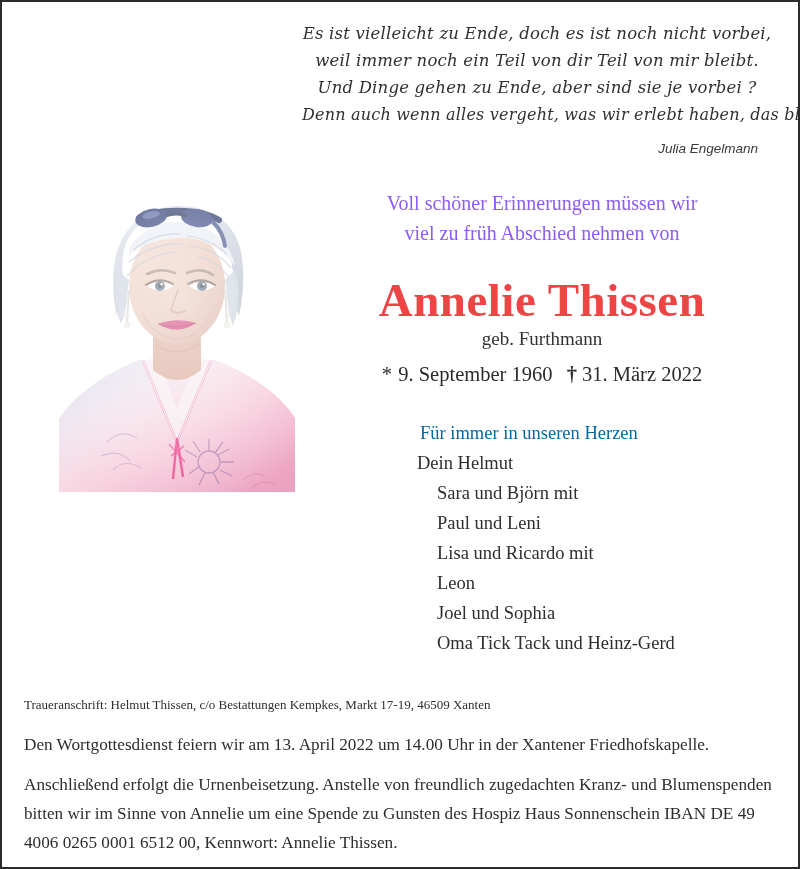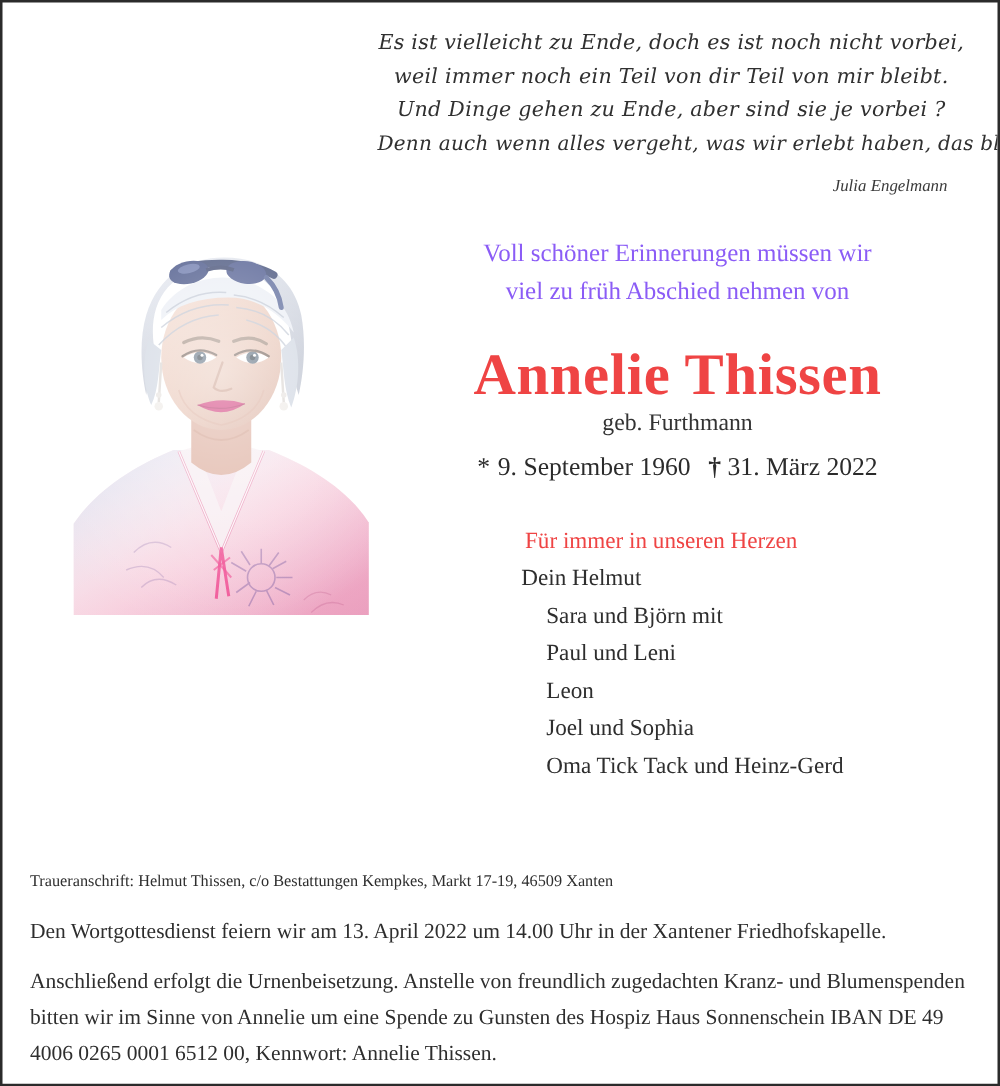--- a/index.html
+++ b/index.html
@@ -38,21 +38,21 @@
     letter-spacing: 0.2px;
     white-space: nowrap;
   }
   .poem-line.wide {
     font-size: 16px;
   }
   .poem-author {
     margin-top: 13px;
     text-align: right;
     padding-right: 14px;
-    font-family: Liberation Serif, serif;
+    font-family: Liberation Sans, sans-serif;
     font-style: italic;
     font-size: 13.5px;
     color: #3a3a3a;
   }
 
   
   .portrait-frame {
     position: absolute;
     left: 45px;
     top: 192px;
@@ -112,21 +112,21 @@
   .mourners-block {
     position: absolute;
     left: 415px;
     top: 416px;
     width: 370px;
     text-align: left;
   }
   .mourners-heading {
     font-size: 18.5px;
     line-height: 30px;
-    color: #ef4444;
+    color: #0369a1;
     padding-left: 3px;
   }
   .mourner-line {
     font-size: 18.5px;
     line-height: 30px;
     color: #2e2e2e;
     white-space: nowrap;
   }
   .mourner-line.indent {
     padding-left: 20px;
@@ -295,20 +295,21 @@
       <span class="dagger">†</span>
       <span>31. März 2022</span>
     </div>
   </div>
 
   <div class="mourners-block">
     <div class="mourners-heading">Für immer in unseren Herzen</div>
     <div class="mourner-line">Dein Helmut</div>
     <div class="mourner-line indent">Sara und Björn mit</div>
     <div class="mourner-line indent">Paul und Leni</div>
+    <div class="mourner-line indent">Lisa und Ricardo mit</div>
     <div class="mourner-line indent">Leon</div>
     <div class="mourner-line indent">Joel und Sophia</div>
     <div class="mourner-line indent">Oma Tick Tack und Heinz-Gerd</div>
   </div>
 
   <div class="footer-block">
     <div class="footer-line">Traueranschrift: Helmut Thissen, c/o Bestattungen Kempkes, Markt 17-19, 46509 Xanten</div>
     <div class="footer-para">Den Wortgottesdienst feiern wir am 13. April 2022 um 14.00 Uhr in der Xantener Friedhofskapelle.</div>
     <div class="footer-para">Anschließend erfolgt die Urnenbeisetzung. Anstelle von freundlich zugedachten Kranz- und Blumenspenden bitten wir im Sinne von Annelie um eine Spende zu Gunsten des Hospiz Haus Sonnenschein IBAN  DE 49 4006 0265 0001 6512 00, Kennwort: Annelie Thissen.</div>
   </div>

